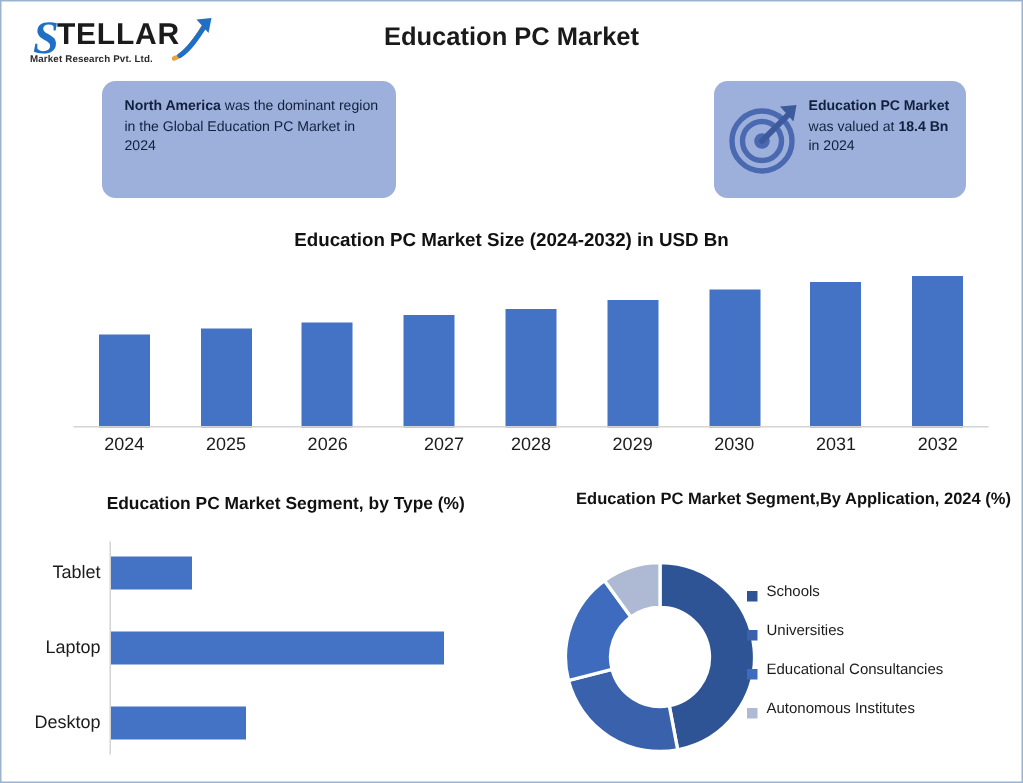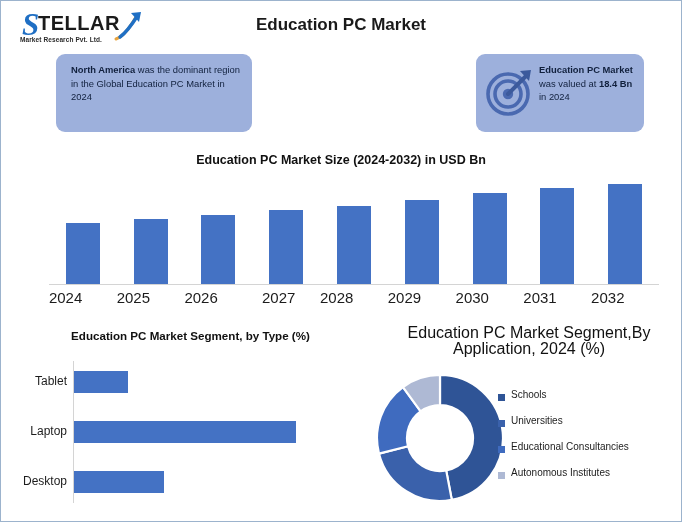--- a/index.html
+++ b/index.html
@@ -18,45 +18,45 @@
   .logo-sub{position:absolute;left:2px;top:27px;font-size:6.5px;font-weight:700;
             color:#2b2b2b;letter-spacing:.1px;}
   .logo-arrow{position:absolute;left:96px;top:2px;}
   .page-title{position:absolute;left:0;right:0;top:14px;text-align:center;
               font-size:17px;font-weight:700;color:#1a1a1a;}
 
   
   .cards{position:absolute;left:55px;top:53px;width:618px;height:82px;}
   .card{position:absolute;top:0;height:78px;border-radius:9px;
         background:#9db0dc;box-sizing:border-box;}
-  .card.c1{left:0;width:196px;padding-left:32px;}
+  .card.c1{left:12px;width:196px;padding-left:32px;}
   .card.c2{left:210px;width:196px;}
   .card.c3{left:420px;width:168px;}
   .card-text{position:absolute;top:9px;font-size:9.4px;line-height:13.6px;color:#11203d;}
   .card.c1 .card-text{left:15px;right:11px;}
   .card.c2 .card-text{left:63px;right:8px;}
   .card.c3 .card-text{left:63px;right:8px;}
   .card-text b{font-weight:700;}
   .card-icon{position:absolute;left:8px;top:11px;width:52px;height:54px;}
 
   
   .bar-title{position:absolute;left:0;right:0;top:152px;text-align:center;
              font-size:12.5px;font-weight:700;color:#111;}
   .barchart{position:absolute;left:48px;top:176px;width:610px;height:130px;}
   .bar-plot{position:absolute;left:0;top:0;width:610px;height:108px;}
   .axis-line{position:absolute;left:0;top:107px;width:610px;height:1.3px;background:#d4d4d4;}
   .bar{position:absolute;bottom:0;width:34px;background:#4472c4;}
-  .bar-lab{position:absolute;top:112px;width:68px;text-align:left;
-           font-size:15px;color:#1c1c1c;}
+  .bar-lab{position:absolute;top:112px;width:68px;text-align:center;
+           font-size:12px;color:#1c1c1c;}
 
   
   .seg-title-l{position:absolute;left:12px;top:328px;width:355px;text-align:center;
                font-size:11.6px;font-weight:700;color:#111;}
   .seg-title-r{position:absolute;left:382px;top:324px;width:292px;text-align:center;
-               font-size:16px;font-weight:400;line-height:16px;color:#111;}
+               font-size:11px;font-weight:700;line-height:16px;color:#111;}
 
   
   .hbar{position:absolute;left:8px;top:358px;width:350px;height:148px;}
   .hbar-axis{position:absolute;left:64px;top:2px;width:1.2px;height:142px;background:#d4d4d4;}
   .hbar-lab{position:absolute;left:0;width:58px;text-align:right;
             font-size:12px;color:#1c1c1c;}
   .hbar-rect{position:absolute;left:65px;height:22px;background:#4472c4;}
 
   
   .donut-wrap{position:absolute;left:374px;top:366px;width:130px;height:142px;}

